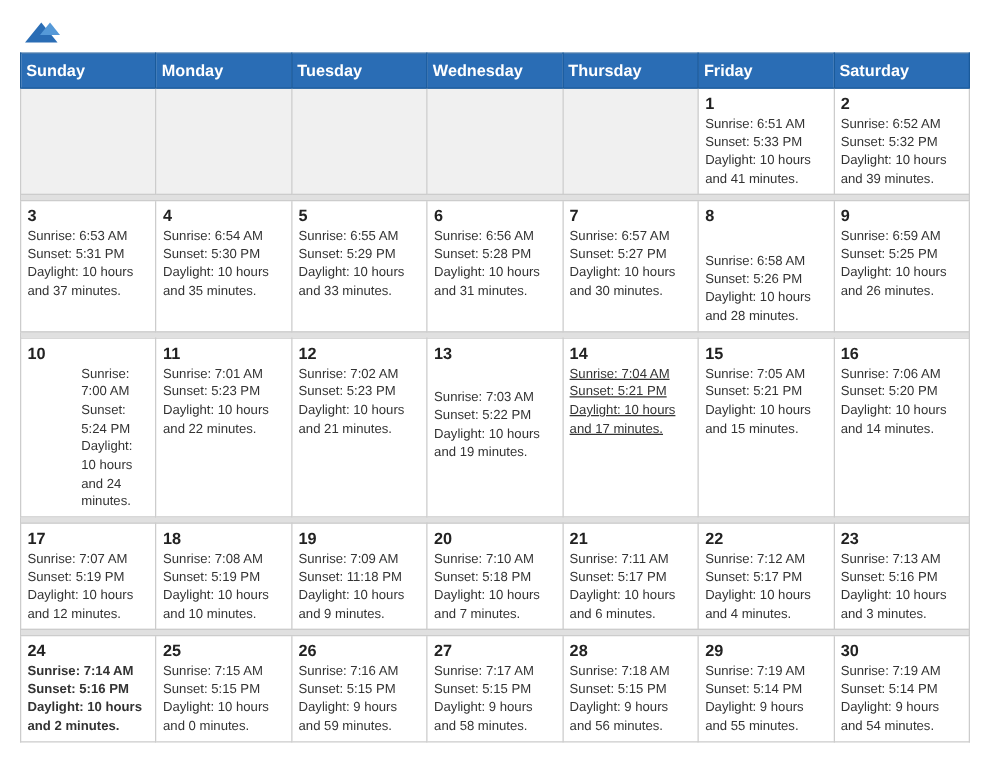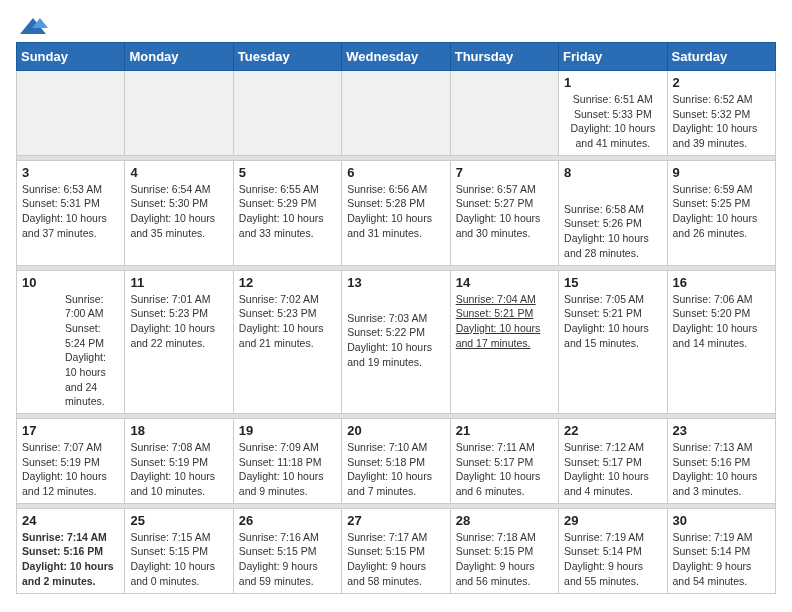--- a/index.html
+++ b/index.html
@@ -134,21 +134,21 @@
   </thead>
   <tbody id="calendar-body">
   <tr class="week-row">
         <td class="empty"></td>
         <td class="empty"></td>
         <td class="empty"></td>
         <td class="empty"></td>
         <td class="empty"></td>
         <td>
           <div class="day-num">1</div>
-          <div class="day-info" style="white-space: pre-line; text-align: center;">Sunrise: 6:51 AM
+          <div class="day-info" style="white-space: pre-line;">Sunrise: 6:51 AM
 Sunset: 5:33 PM
 Daylight: 10 hours
 and 41 minutes.</div>
         </td>
         <td>
           <div class="day-num">2</div>
           <div class="day-info" style="white-space: pre-line;">Sunrise: 6:52 AM
 Sunset: 5:32 PM
 Daylight: 10 hours
 and 39 minutes.</div>

